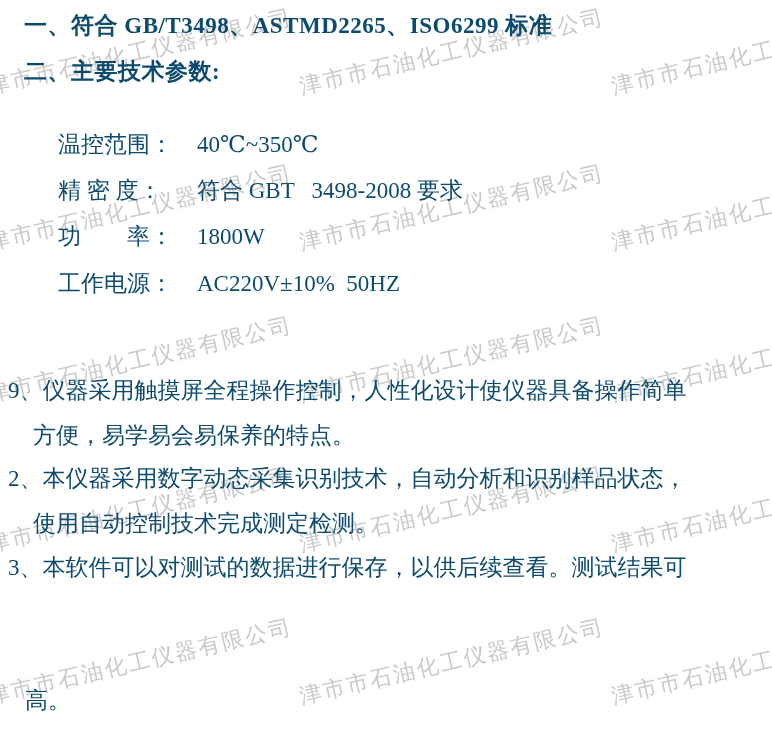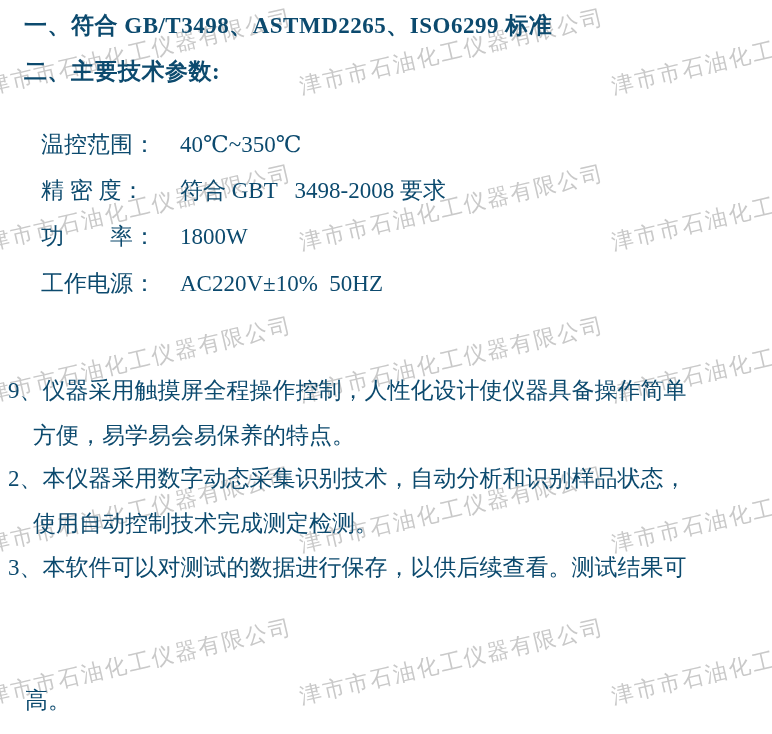--- a/index.html
+++ b/index.html
@@ -26,21 +26,21 @@
   
   .doc-layer { position: absolute; inset: 0; z-index: 1; }
   .line {
     position: absolute;
     white-space: pre;
     font-size: 23px;
     line-height: 27px;
     color: #0c4a6e;
   }
   .heading { font-weight: bold; letter-spacing: 0.5px; }
-  .p-label { display: inline-block; width: 139px; }
+  .p-label { display: inline-block; width: 139px; margin-left: 17px; }
   .p-value { display: inline; }
 </style>
 </head>
 <body>
 
 <div class="wm-layer">
   <span class="wm" style="left:-12px; top:72px">津市市石油化工仪器有限公司</span>
   <span class="wm" style="left:300px; top:72px">津市市石油化工仪器有限公司</span>
   <span class="wm" style="left:612px; top:72px">津市市石油化工仪器有限公司</span>
   <span class="wm" style="left:-12px; top:228px">津市市石油化工仪器有限公司</span>

